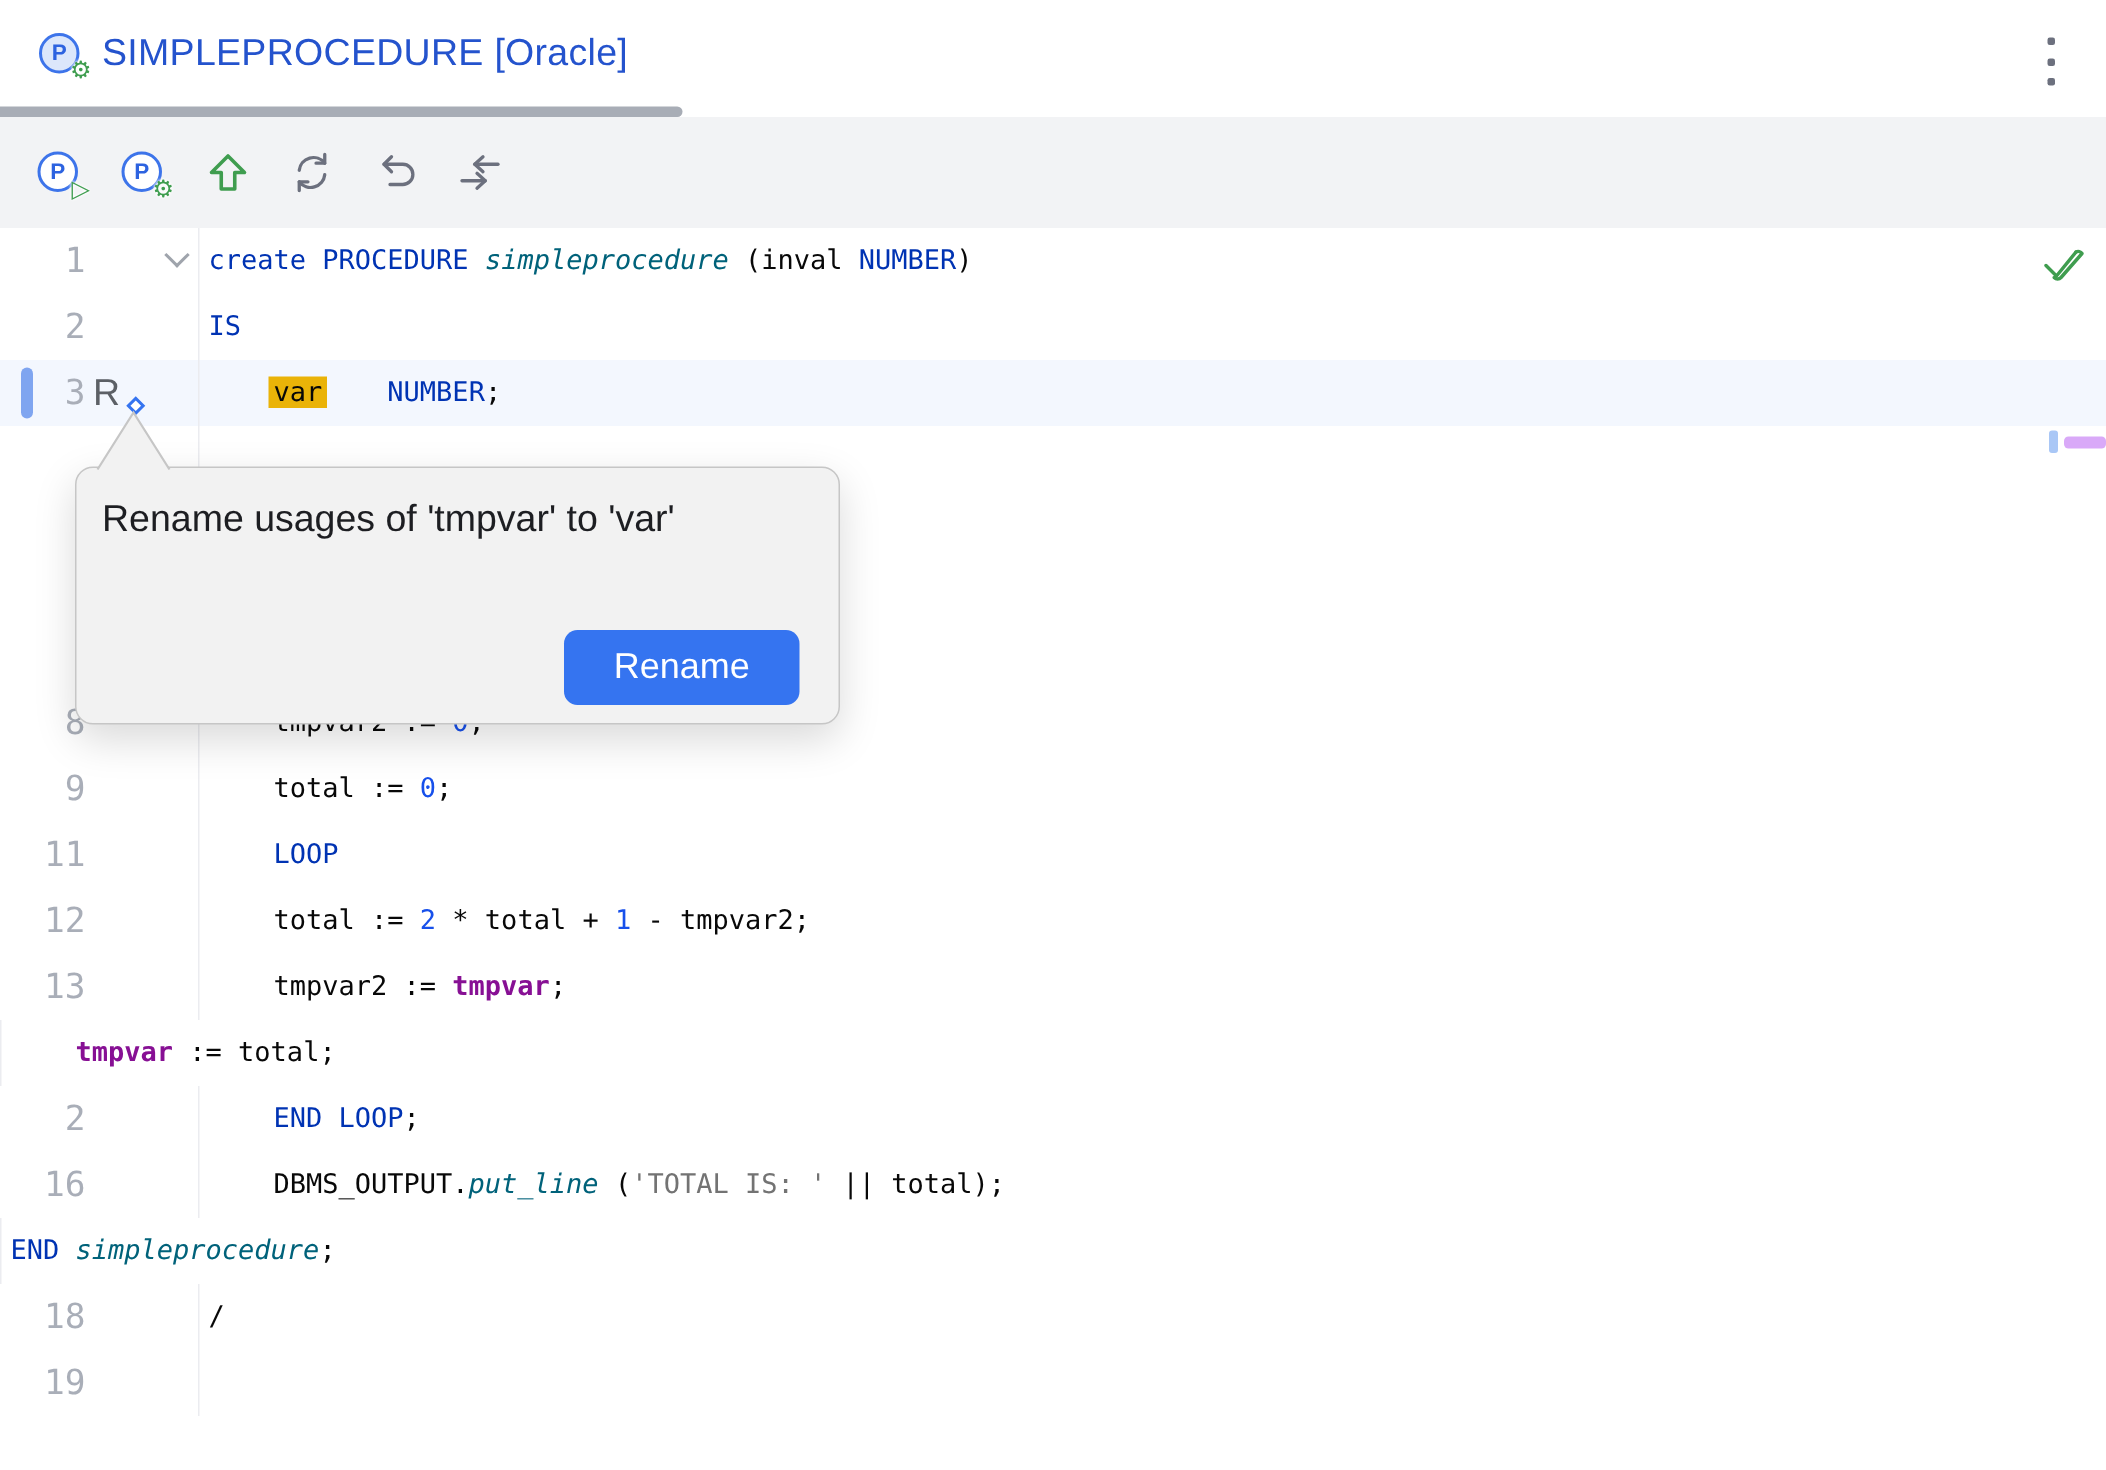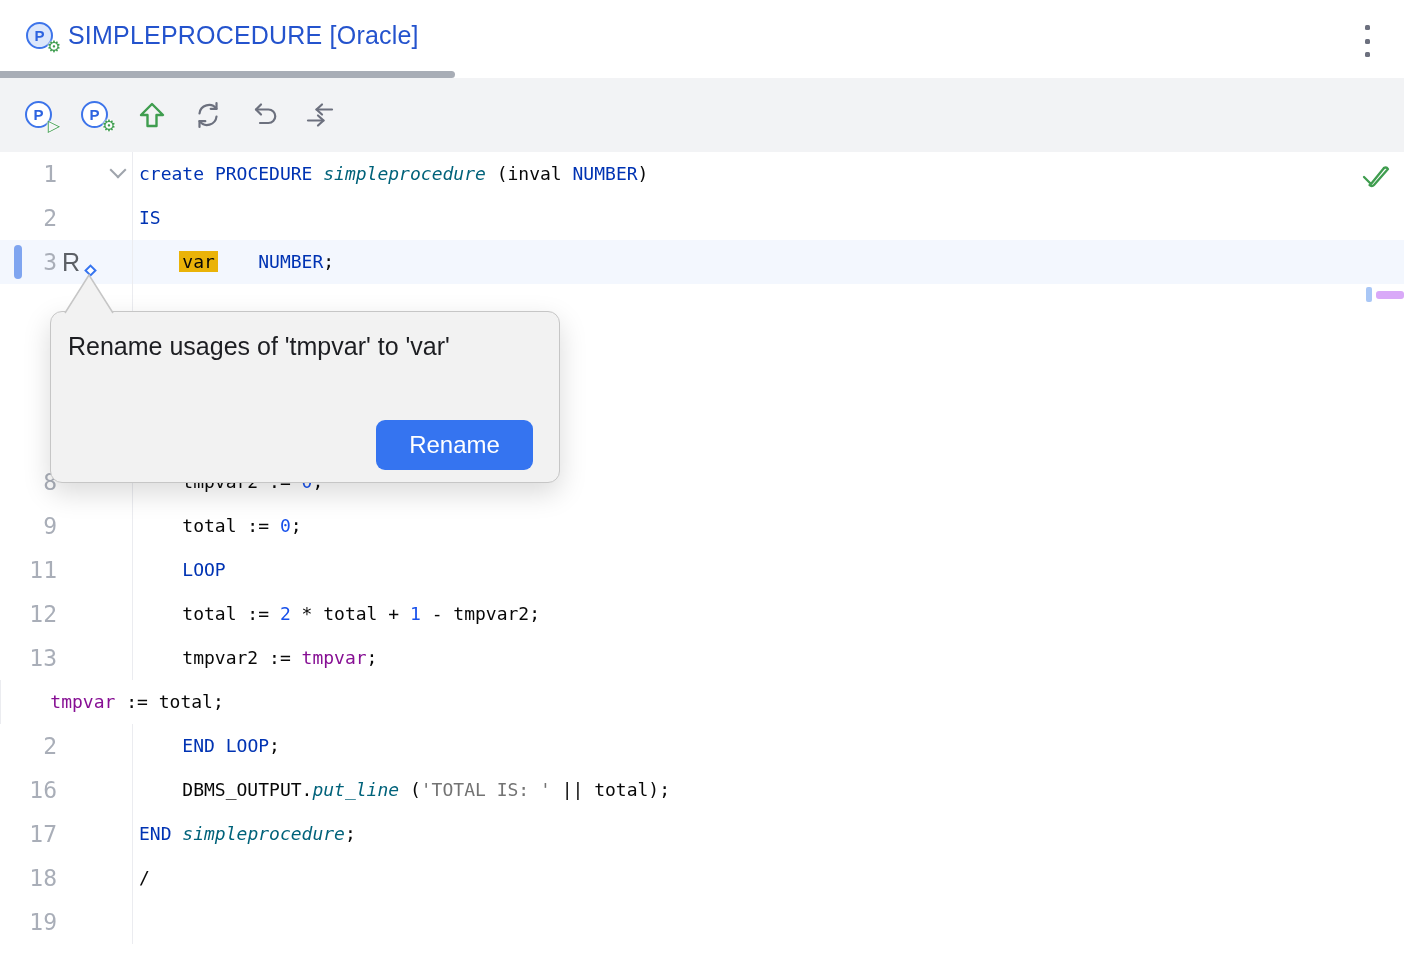--- a/index.html
+++ b/index.html
@@ -42,21 +42,21 @@
   .fold { position:absolute; right:8px; top:13px; width:13px; height:13px; cursor:pointer; }
   .fold::before { content:""; position:absolute; left:1px; top:-1px; width:10px; height:10px; border-right:2.5px solid #9fa4ac; border-bottom:2.5px solid #9fa4ac; transform:rotate(45deg); }
   .code {
     flex:1; border-left:1px solid #ebecf0; padding-left:6px; white-space:pre;
     font-family:"DejaVu Sans Mono", monospace; font-size:18px; line-height:44px; color:#080808; cursor:text;
   }
   .t-kw  { color:#0033b3; }
   .t-num { color:#1750eb; }
   .t-fn  { color:#00627a; font-style:italic; }
   .t-str { color:#737373; }
-  .t-var { color:#871094; }
+  .t-var { color:#871094;font-weight:bold; }
   .t-pl  { color:#080808; }
   .t-hl  { background:#eab308; padding:0 3px; margin:0 -3px; }
   
   .check-widget { position:absolute; right:12px; top:161px; width:32px; height:30px; cursor:pointer; }
   .marker-caret { position:absolute; left:1366px; top:287px; width:6px; height:15px; background:#a9c7f6; border-radius:2px; }
   .marker-usage { position:absolute; left:1376px; top:291px; width:28px; height:8px; background:#d9a9f8; border-radius:3px; }
   
   .popup {
     position:absolute; left:50px; top:295px; width:510px; height:172px;
     background:#f2f2f2; border:1px solid #c6c6c6; border-radius:12px;
@@ -219,23 +219,20 @@
           </div>
           <div class="code"><span class="t-pl">    </span><span class="t-kw">END</span><span class="t-pl"> </span><span class="t-kw">LOOP</span><span class="t-pl">;</span></div>
         </div>
         <div class="line">
           <div class="gutter">
             <span class="lnum">16</span>
           </div>
           <div class="code"><span class="t-pl">    DBMS_OUTPUT.</span><span class="t-fn">put_line</span><span class="t-pl"> (</span><span class="t-str">'TOTAL IS: '</span><span class="t-pl"> || total);</span></div>
         </div>
         <div class="line">
-          <div class="gutter">
-            <span class="lnum">17</span>
-          </div>
           <div class="code"><span class="t-kw">END</span><span class="t-pl"> </span><span class="t-fn">simpleprocedure</span><span class="t-pl">;</span></div>
         </div>
         <div class="line">
           <div class="gutter">
             <span class="lnum">18</span>
           </div>
           <div class="code"><span class="t-pl">/</span></div>
         </div>
         <div class="line">
           <div class="gutter">

